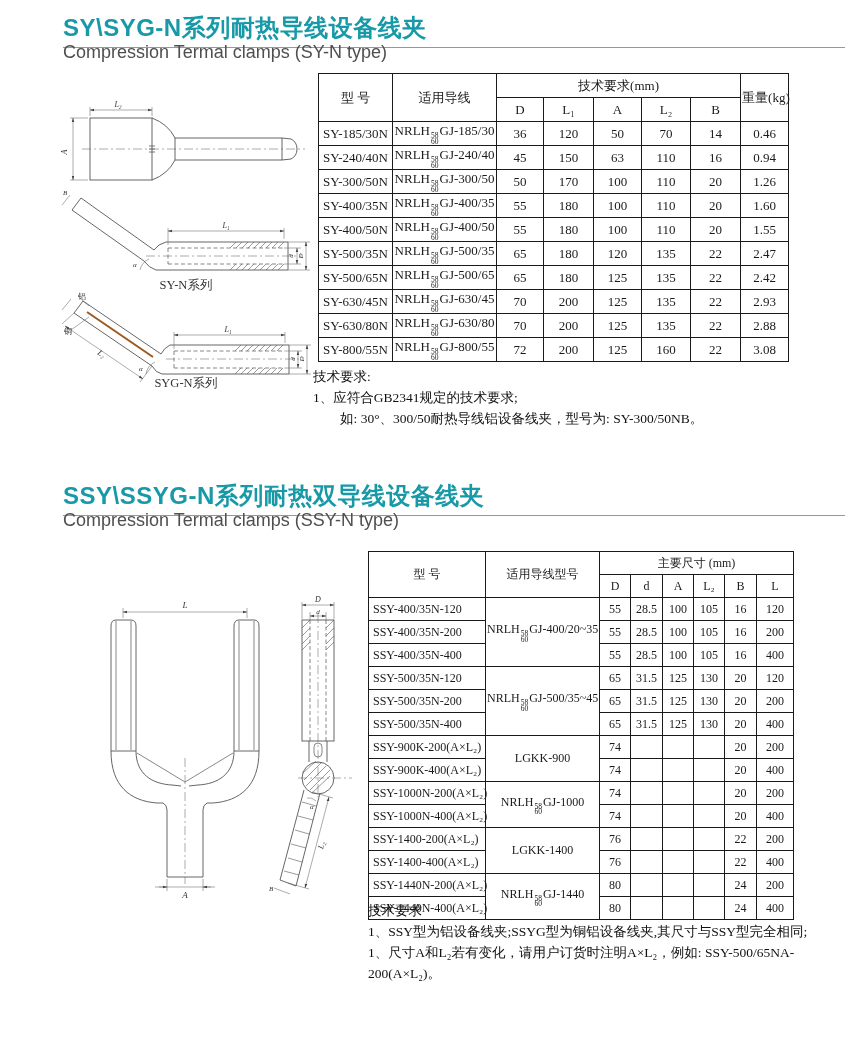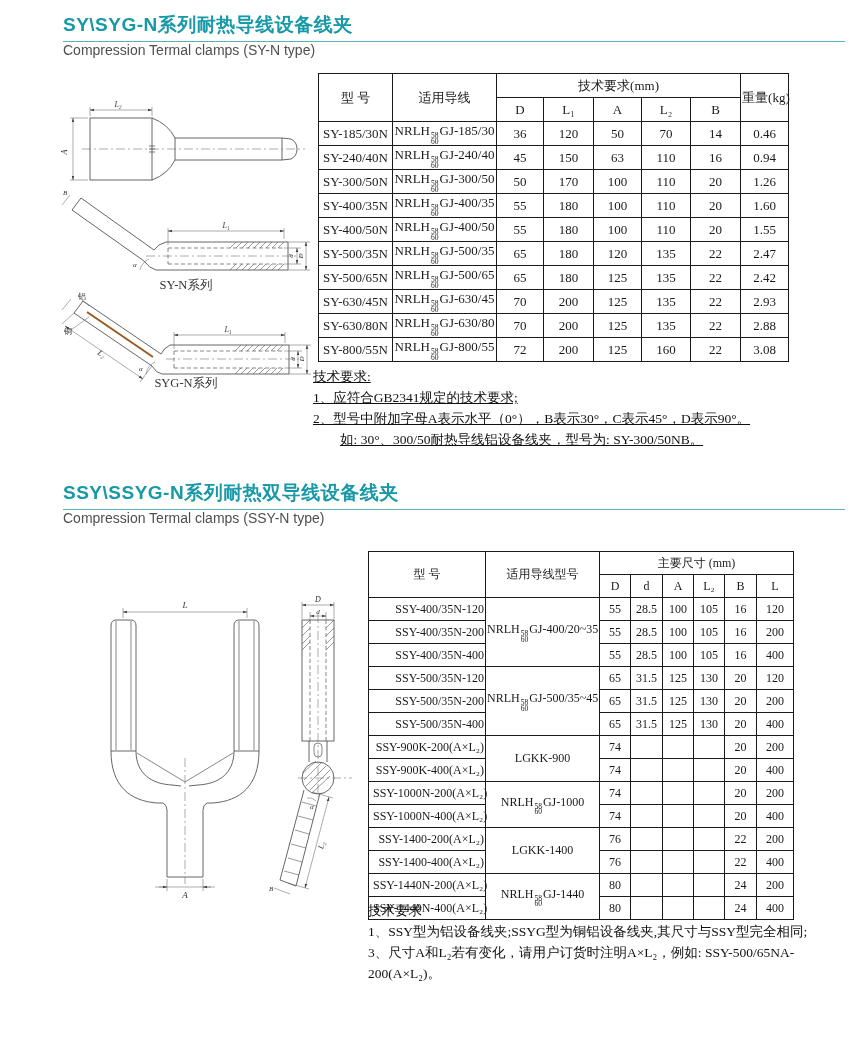--- a/index.html
+++ b/index.html
@@ -1,31 +1,31 @@
 <!DOCTYPE html>
 <html><head>
 <meta charset="utf-8">
 <style>
   html,body{margin:0;padding:0;background:#ffffff;}
   body{width:856px;height:1042px;overflow:hidden;position:relative;
        font-family:"Liberation Sans",sans-serif;color:#1a1a1a;}
   .abs{position:absolute;}
   .title-wrap{position:absolute;left:63px;width:782px;border-bottom:1px solid #57b2bd;padding-bottom:3px;}
-  .sec-title{margin:0;font-size:19px;font-weight:bold;color:#1899a8;
+  .sec-title{margin:0;font-size:24px;font-weight:bold;color:#1899a8;
              font-family:"Liberation Sans",sans-serif;letter-spacing:0.5px;}
-  .subtitle{position:absolute;left:63px;font-size:14px;color:#4f4f4f;}
+  .subtitle{position:absolute;left:63px;font-size:18px;color:#4f4f4f;}
   table{border-collapse:collapse;table-layout:fixed;background:#fff;}
   td,th{border:1px solid #1a1a1a;text-align:center;vertical-align:middle;
         font-family:"Liberation Serif","DejaVu Serif",serif;font-weight:normal;
         padding:0 1px;white-space:nowrap;overflow:visible;}
   #t1{position:absolute;left:318px;top:73px;width:470px;}
   #t1 td,#t1 th{font-size:13px;height:23px;}
   #t2{position:absolute;left:368px;top:551px;width:425px;}
   #t2 td,#t2 th{font-size:12px;height:22px;}
-  #t2 td.model{text-align:right;padding-left:4px;}
+  #t2 td.model{text-align:left;padding-left:4px;}
   #t1 td.model{margin-left:16px;}
   .stk{display:inline-flex;flex-direction:column;vertical-align:-3px;
        line-height:5.5px;font-size:7.5px;margin:0 1px;text-align:center;}
   .stk span{display:block;}
   .notes{position:absolute;font-family:"Liberation Serif","DejaVu Serif",serif;
          font-size:13.5px;line-height:21px;color:#111;}
   .notes .indent{padding-left:27px;}
   svg text{font-family:"Liberation Serif","DejaVu Serif",serif;fill:#333;}
 </style>
 </head>
@@ -281,24 +281,23 @@
         <td>72</td>
         <td>200</td>
         <td>125</td>
         <td>160</td>
         <td>22</td>
         <td>3.08</td>
       </tr>
     </tbody>
 </table>
 
-<div class="notes" style="left:313px;top:366px;text-decoration:underline;">
+<div class="notes" style="left:313px;top:366px;">
   <div>技术要求:</div>
   <div>1、应符合GB2341规定的技术要求;</div>
-  <div>2、型号中附加字母A表示水平（0°），B表示30°，C表示45°，D表示90°。</div>
   <div class="indent">如: 30°、300/50耐热导线铝设备线夹，型号为: SY-300/50NB。</div>
 </div>
 
 <div class="title-wrap" style="top:480px;">
   <h1 class="sec-title">SSY\SSYG-N系列耐热双导线设备线夹</h1>
 </div>
 <div class="subtitle" style="top:510px;">Compression Termal clamps (SSY-N type)</div>
 
 <svg class="abs" style="left:60px;top:590px;" width="300" height="332" viewBox="0 0 300 332">
   <defs>
@@ -534,14 +533,14 @@
         <td></td>
         <td>24</td>
         <td>400</td>
       </tr>
     </tbody>
 </table>
 
 <div class="notes" style="left:368px;top:900px;">
   <div>技术要求</div>
   <div>1、SSY型为铝设备线夹;SSYG型为铜铝设备线夹,其尺寸与SSY型完全相同;</div>
-  <div>3、尺寸A和L₂若有变化，请用户订货时注明A×L₂，例如: SSY-500/65NA-200(A×L₂)。</div>
+  <div>1、尺寸A和L₂若有变化，请用户订货时注明A×L₂，例如: SSY-500/65NA-200(A×L₂)。</div>
 </div>
 
 </body></html>

